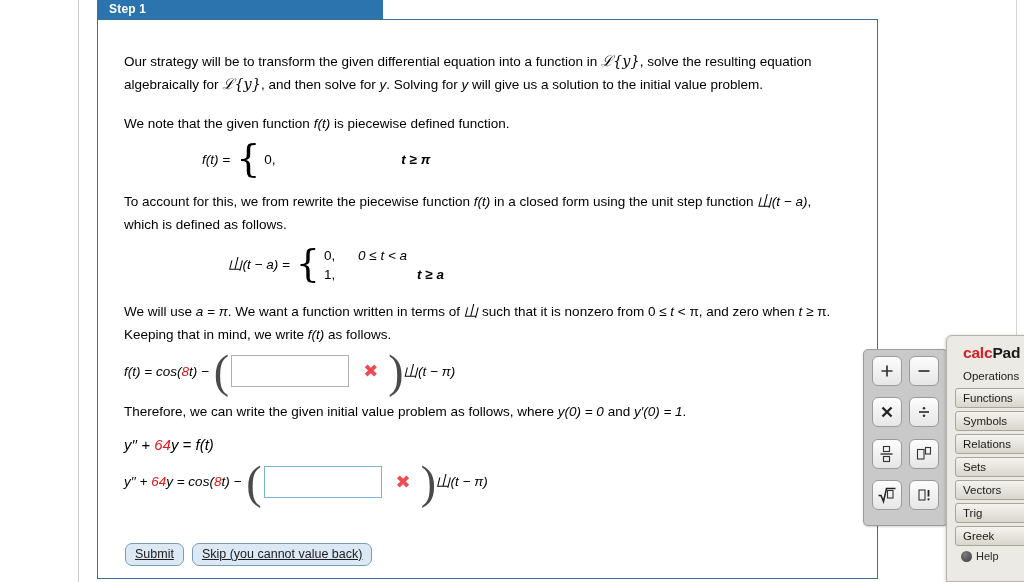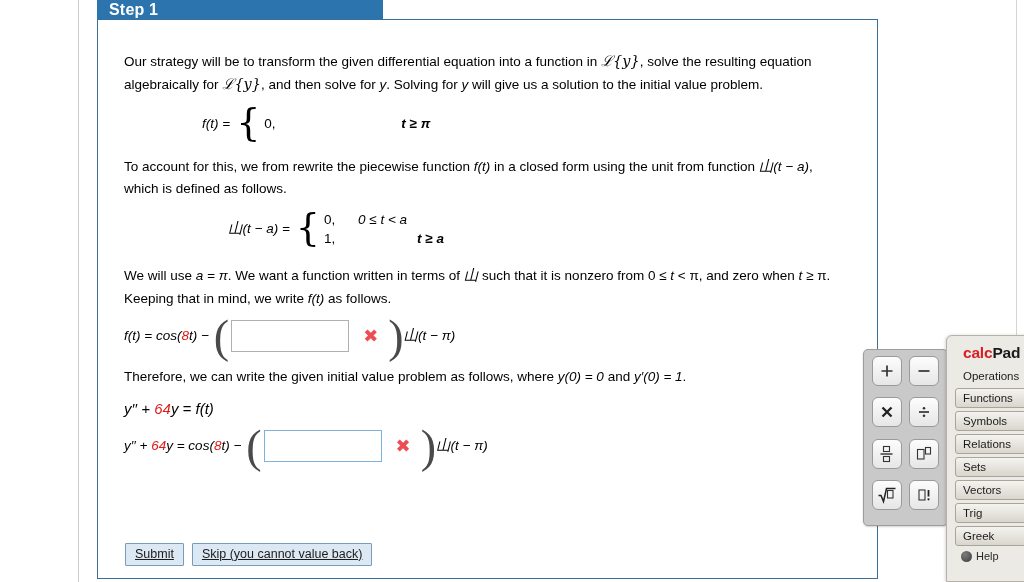--- a/index.html
+++ b/index.html
@@ -25,21 +25,21 @@
     position: absolute; left: 1016px; top: 0; width: 1px; height: 582px;
     background: #d4d4d4;
   }
 
   
   .step-tab {
     position: absolute; left: 97px; top: 0;
     width: 286px; height: 19px;
     background: #2b74ad;
     color: #ffffff;
-    font-size: 16px; font-weight: bold;
+    font-size: 12px; font-weight: bold;
     line-height: 19px;
     padding-left: 12px;
     letter-spacing: .2px;
   }
 
   
   .content-box {
     position: absolute; left: 97px; top: 19px;
     width: 781px; height: 560px;
     border: 1px solid #3a6f9a;
@@ -122,21 +122,21 @@
   .btn-row { position: absolute; left: 27px; top: 523px; display: flex; gap: 8px; }
   .btn {
     background: #dce8f3;
     border: 1px solid #7a9cbb;
     color: #1b1b1b;
     font-size: 12.5px;
     padding: 3px 9px 4px 9px;
     text-decoration: underline;
     cursor: pointer;
     font-family: "Liberation Sans", sans-serif;
-    border-radius: 1px;
+    border-radius: 7px;
   }
 
   
   .keypad {
     position: absolute; left: 863px; top: 349px;
     width: 85px; height: 177px;
     background: #c9c9c9;
     border: 1px solid #9d9d9d;
     border-radius: 5px;
     display: grid;
@@ -221,34 +221,37 @@
     <span>Step 1</span>
   </div>
 
   <div class="content-box">
     <div class="inner">
 
       <p class="para">
         <span>Our strategy will be to transform the given differential equation into a function in </span><span class="scriptL">ℒ{y}</span><span>, solve the resulting equation algebraically for </span><span class="scriptL">ℒ{y}</span><span>, and then solve for </span><span class="it">y</span><span>. Solving for </span><span class="it">y</span><span> will give us a solution to the initial value problem.</span>
       </p>
 
+      <p class="para tight">
+        <span>We note that the given function </span><span class="it">f(t)</span><span> is piecewise defined function.</span>
+      </p>
 
       <div class="display">
         <span class="lhs">f(t)  =</span>
         <span class="brace">{</span>
         <span class="cases">
           <span class="case-row">
             <span class="case-a">0,</span>
             <span class="case-b r it">t ≥ π</span>
           </span>
         </span>
       </div>
 
       <p class="para tight">
-        <span>To account for this, we from rewrite the piecewise function </span><span class="it">f(t)</span><span> in a closed form using the unit from function </span><span class="scriptU">山</span><span class="it">(t − a)</span><span>, which is defined as follows.</span>
+        <span>To account for this, we from rewrite the piecewise function </span><span class="it">f(t)</span><span> in a closed form using the unit step function </span><span class="scriptU">山</span><span class="it">(t − a)</span><span>, which is defined as follows.</span>
       </p>
 
       <div class="display u">
         <span class="lhs"><span class="scriptU">山</span><span>(t − a)  =</span></span>
         <span class="brace">{</span>
         <span class="cases">
           <span class="case-row">
             <span class="case-a" style="min-width:34px">0,</span>
             <span class="case-b it" style="min-width:86px">0 ≤ t &lt; a</span>
           </span>

